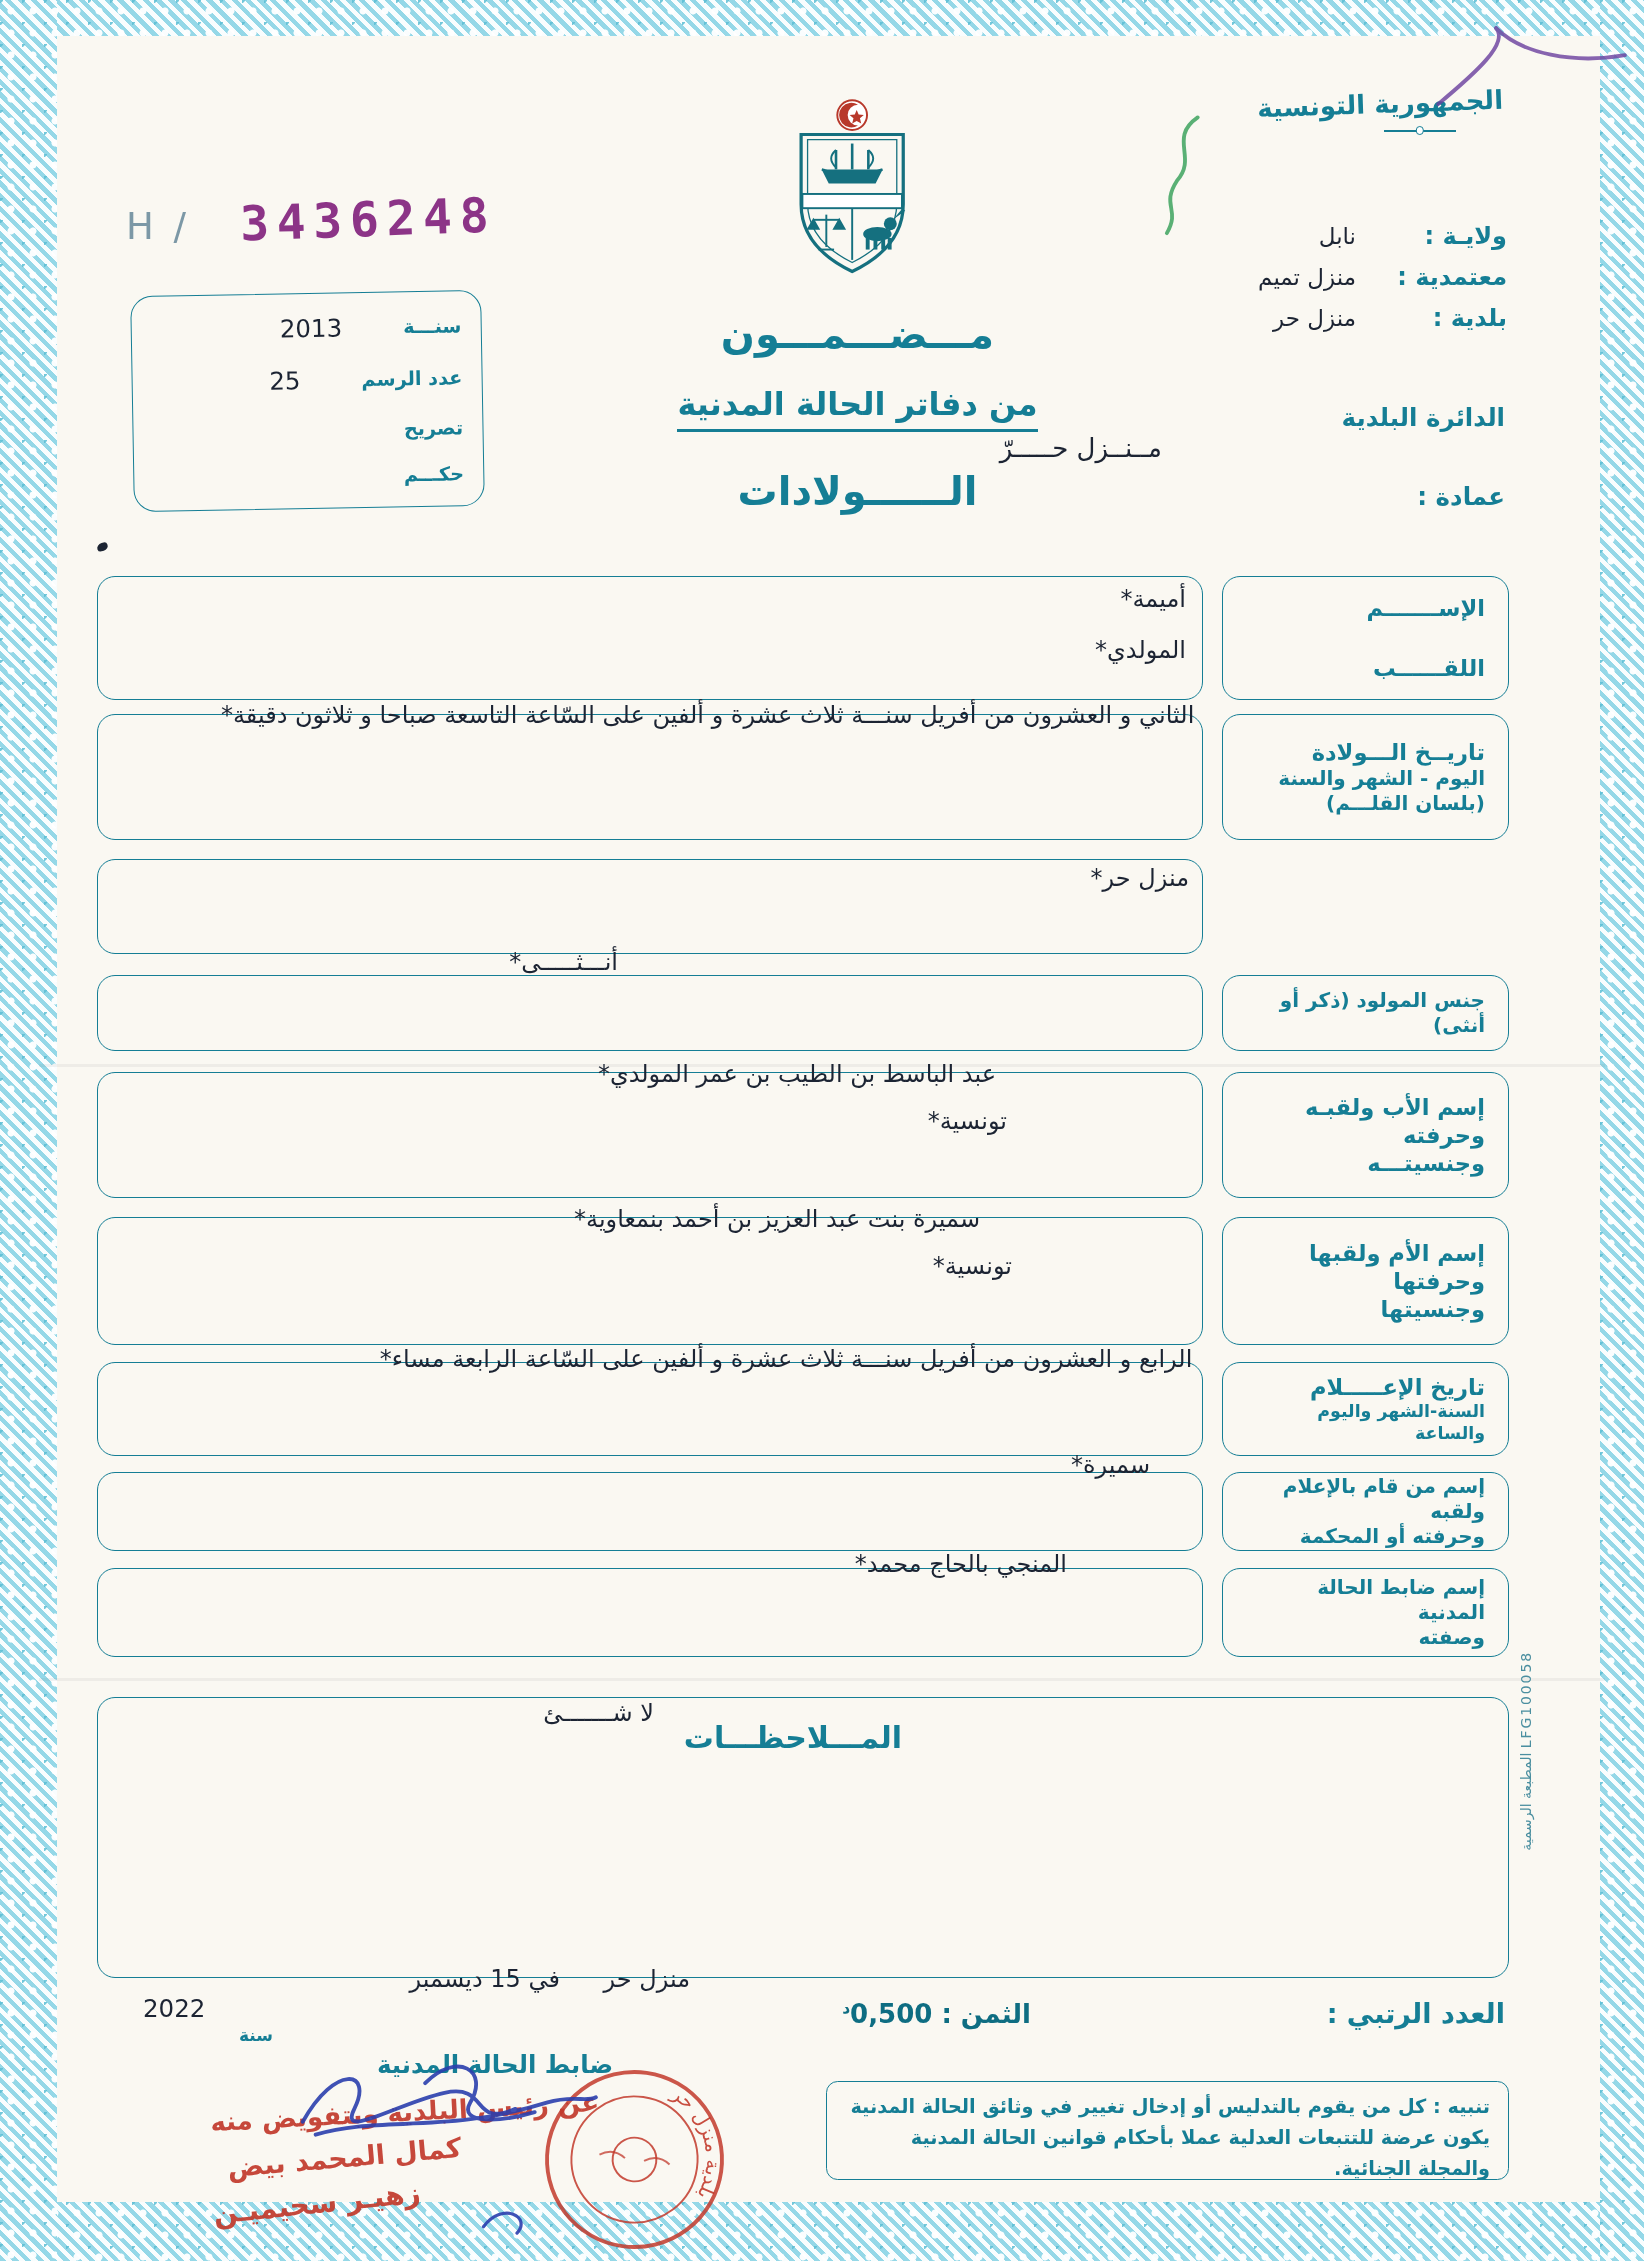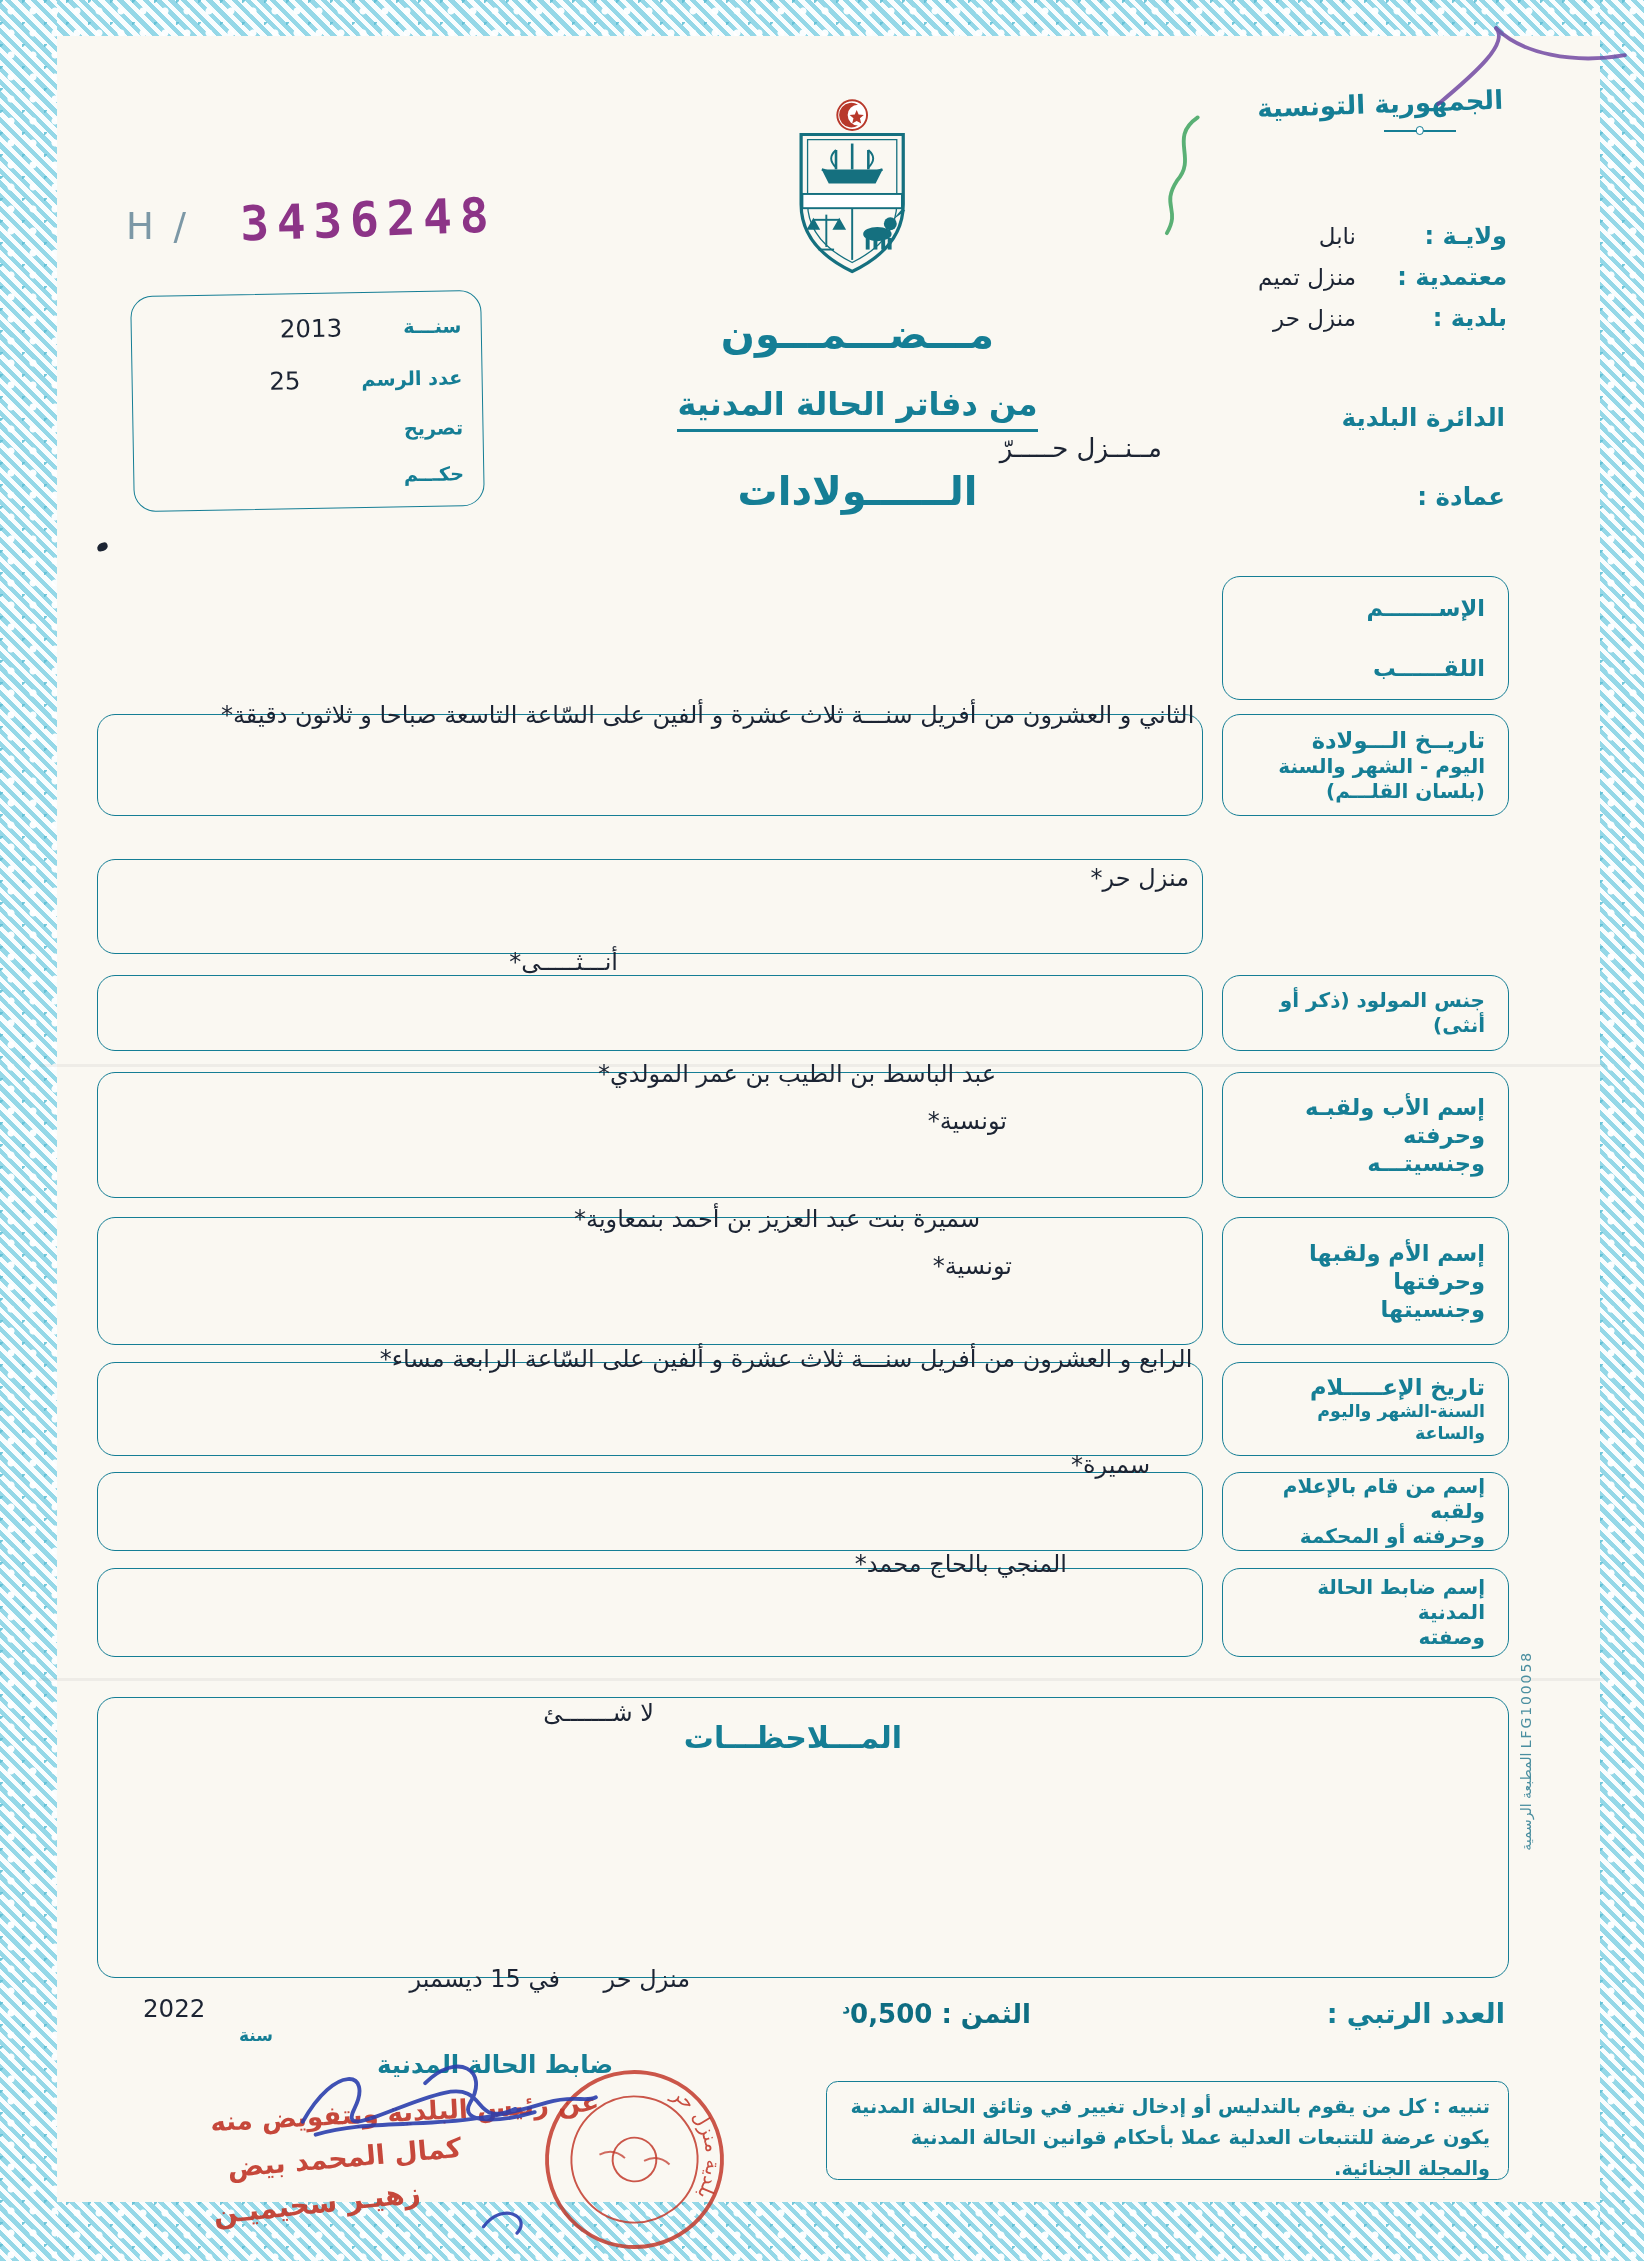--- a/index.html
+++ b/index.html
@@ -67,21 +67,21 @@
   .titles{ position:absolute; left:535px; top:311px; width:645px; text-align:center; direction:rtl; }
   .title1{ font-size:40px; font-weight:bold; color:var(--teal); letter-spacing:1.9px; }
   .title2{ display:inline-block; margin-top:28px; font-size:32px; font-weight:bold; color:var(--teal); border-bottom:3.2px solid var(--teal); padding-bottom:6.4px; }
   .title3{ margin-top:36px; font-size:40px; font-weight:bold; color:var(--teal); }
 
   .ink-mark{ position:absolute; left:97px; top:543px; width:11px; height:8.4px; background:var(--ink); border-radius:60% 40% 55% 45%; transform:rotate(-20deg); }
 
   
   .form-row{ position:absolute; left:97px; width:1412px; }
   .row0{ top:576px;  height:124px; }
-  .row1{ top:714px; height:102px; }
+  .row1{ top:714px; height:126px; }
   .row2{ top:859px; height:95px; }
   .row3{ top:975px; height:76px; }
   .row4{ top:1072px; height:126px; }
   .row5{ top:1217px; height:128px; }
   .row6{ top:1362px; height:94px; }
   .row7{ top:1472px; height:79px; }
   .row8{ top:1568px; height:89px; }
 
   .content-box{ position:absolute; left:0; top:0; bottom:0; width:1106px; border:1.9px solid var(--teal); border-radius:18px; }
   .label-box{ position:absolute; right:0; top:0; bottom:0; width:287px; border:1.9px solid var(--teal); border-radius:18px;
@@ -227,20 +227,24 @@
 
   <div class="titles">
     <div class="title1">مـــضـــمـــون</div>
     <div><span class="title2">من دفاتر الحالة المدنية</span></div>
     <div class="title3">الــــــولادات</div>
   </div>
 
   <div class="ink-mark"></div>
 
   <div class="form-row row0">
+    <div class="content-box">
+      <span class="typed r0v0">أميمة*</span>
+      <span class="typed r0v1">المولدي*</span>
+    </div>
     <div class="label-box gap-big">
       <span class="flabel">الإســـــــم</span>
       <span class="flabel">اللقــــــب</span>
     </div>
   </div>
 
   <div class="form-row row1">
     <div class="content-box">
       <span class="typed r1v0">الثاني و العشرون من أفريل سنـــة ثلاث عشرة و ألفين على السّاعة التاسعة صباحا و ثلاثون دقيقة*</span>
     </div>

